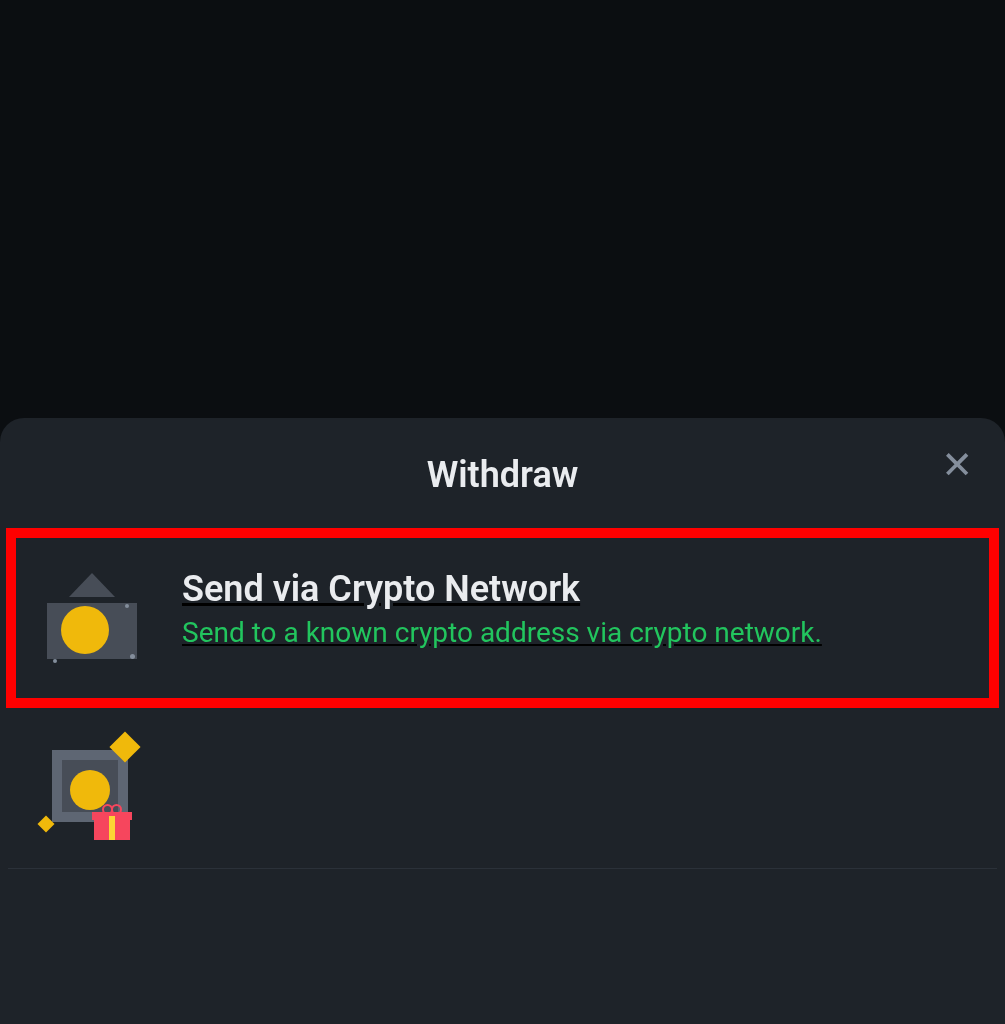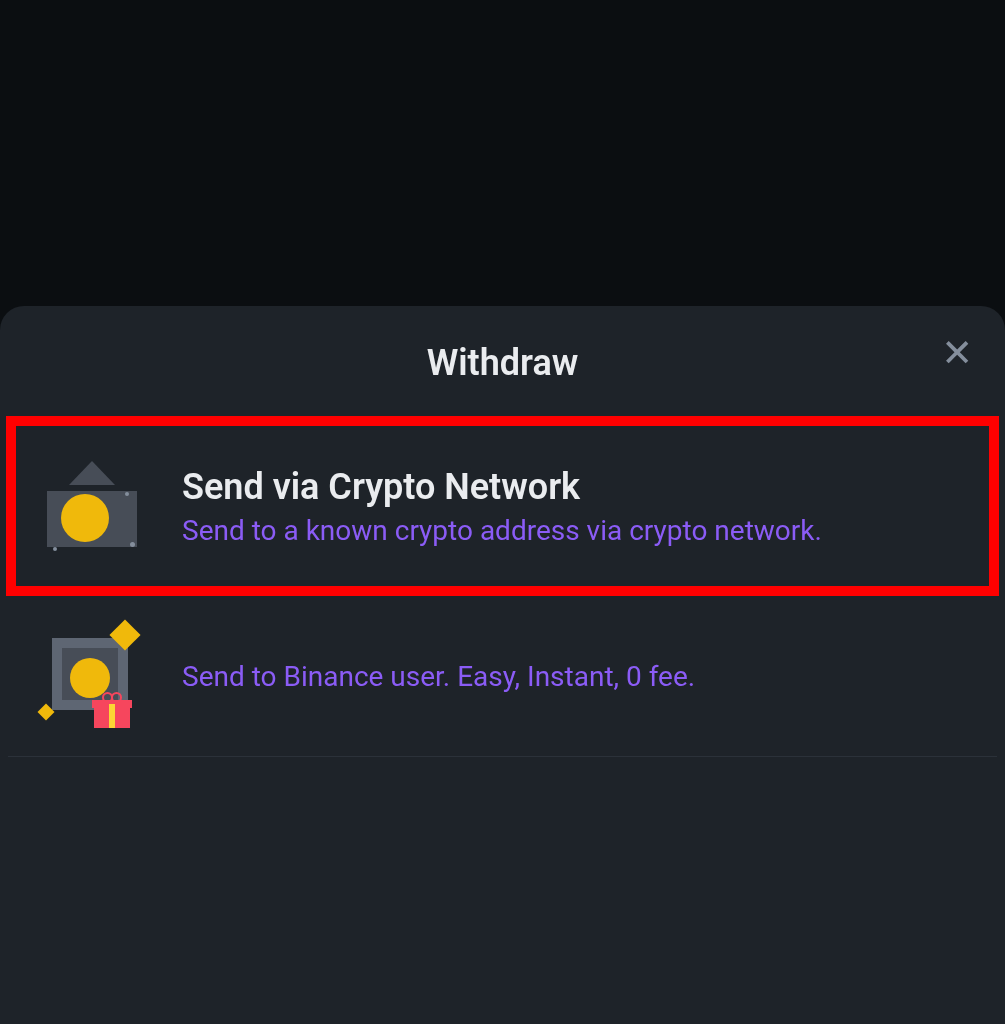--- a/index.html
+++ b/index.html
@@ -16,21 +16,21 @@
     }
     .sheet {
       position: absolute;
       bottom: 0;
       left: 0;
       right: 0;
       background-color: #1e2329;
       border-top-left-radius: 24px;
       border-top-right-radius: 24px;
       padding-top: 24px;
-      height: 718px;
+      height: 606px;
     }
     .sheet-header {
       position: relative;
       text-align: center;
       padding: 12px 0 32px 0;
     }
     .sheet-title {
       color: #eaecef;
       font-size: 36px;
       font-weight: 600;
@@ -42,24 +42,25 @@
       cursor: pointer;
       color: #848e9c;
       font-size: 38px;
       line-height: 1;
     }
     .option-list {
       padding: 0 8px;
     }
     .option-item {
       display: flex;
-      align-items: center;
+      align-items: flex-start;
       padding: 30px 28px 30px 34px;
       border-bottom: 1px solid #2b3139;
       cursor: pointer;
+      text-decoration: underline;
     }
     .option-item.highlighted {
       border: 10px solid #ff0000;
       margin: 0 -2px;
       padding: 30px 20px 30px 26px;
     }
     .option-icon {
       width: 100px;
       height: 100px;
       flex-shrink: 0;
@@ -72,21 +73,21 @@
       margin-left: 40px;
       flex: 1;
     }
     .option-title {
       color: #eaecef;
       font-size: 36px;
       font-weight: 600;
       margin-bottom: 6px;
     }
     .option-description {
-      color: #8b5cf6;
+      color: #22c55e;
       font-size: 28px;
     }
     
     .crypto-icon {
       position: relative;
       width: 90px;
       height: 90px;
     }
     .crypto-icon .triangle {
       position: absolute;
@@ -281,18 +282,17 @@
           <div class="diamond-left"></div>
           <div class="gift">
             <div class="gift-bow"></div>
             <div class="gift-lid"></div>
             <div class="gift-box"></div>
             <div class="gift-ribbon-v"></div>
           </div>
         </div>
       </div>
       <div class="option-text">
-        <div class="option-description">Send to Binance user. Easy, Instant, 0 fee.</div>
       </div>
     </div>
 
   </div>
 </div>
 
 </body></html>

